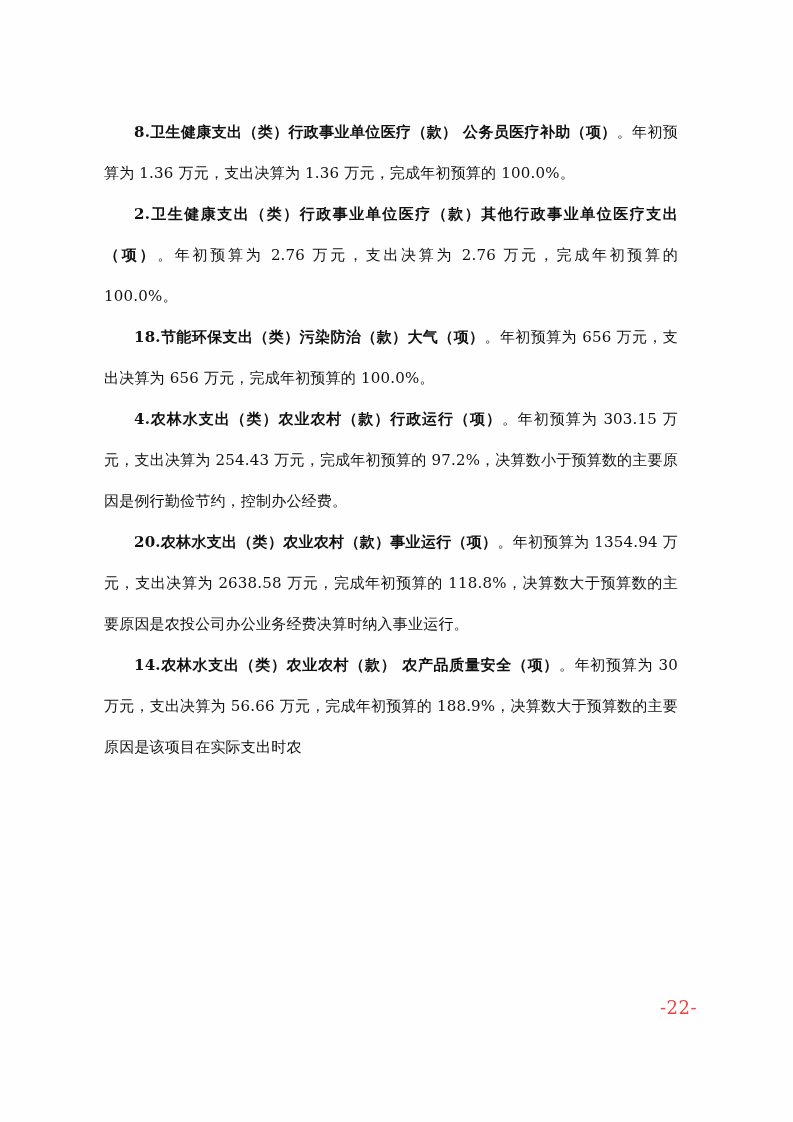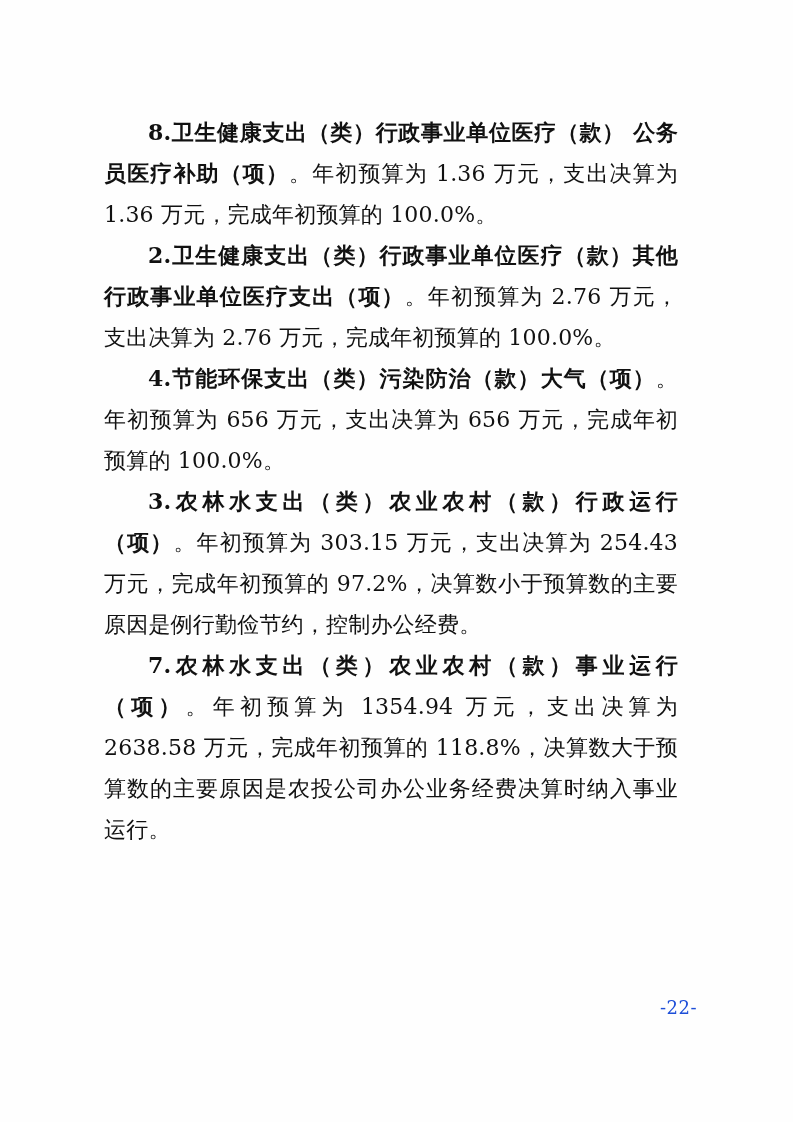--- a/index.html
+++ b/index.html
@@ -25,68 +25,71 @@
   }
   .content {
     position: absolute;
     left: 104px;
     top: 112px;
     width: 586px;
   }
   .para {
     margin: 0 12px 0 0;
     padding: 0;
-    font-size: 22px;
+    font-size: 15px;
     line-height: 41px;
     text-align: justify;
     text-justify: inter-ideograph;
     letter-spacing: 0.2px;
     text-indent: 2em;
   }
   .para .lead {
     font-weight: bold;
     font-family: "DejaVu Serif", "Liberation Serif", serif;
   }
   .para .body-text {
     font-weight: normal;
   }
   .page-number {
     position: absolute;
     right: 96px;
     bottom: 104px;
     font-size: 18px;
     font-family: "DejaVu Serif", "Liberation Serif", serif;
-    color: #1d4ed8;
+    color: #ef4444;
     letter-spacing: 0.5px;
   }
 </style>
 </head>
 <body>
 
 <div class="page">
   <div class="content">
 
     <p class="para">
       <span class="lead">8.卫生健康支出（类）行政事业单位医疗（款） 公务员医疗补助（项）</span><span class="body-text">。年初预算为 1.36 万元，支出决算为 1.36 万元，完成年初预算的 100.0%。</span>
     </p>
 
     <p class="para">
       <span class="lead">2.卫生健康支出（类）行政事业单位医疗（款）其他行政事业单位医疗支出（项）</span><span class="body-text">。年初预算为 2.76 万元，支出决算为 2.76 万元，完成年初预算的 100.0%。</span>
     </p>
 
     <p class="para">
-      <span class="lead">4.节能环保支出（类）污染防治（款）大气（项）</span><span class="body-text">。年初预算为 656 万元，支出决算为 656 万元，完成年初预算的 100.0%。</span>
+      <span class="lead">18.节能环保支出（类）污染防治（款）大气（项）</span><span class="body-text">。年初预算为 656 万元，支出决算为 656 万元，完成年初预算的 100.0%。</span>
     </p>
 
     <p class="para">
-      <span class="lead">3.农林水支出（类）农业农村（款）行政运行（项）</span><span class="body-text">。年初预算为 303.15 万元，支出决算为 254.43 万元，完成年初预算的 97.2%，决算数小于预算数的主要原因是例行勤俭节约，控制办公经费。</span>
+      <span class="lead">4.农林水支出（类）农业农村（款）行政运行（项）</span><span class="body-text">。年初预算为 303.15 万元，支出决算为 254.43 万元，完成年初预算的 97.2%，决算数小于预算数的主要原因是例行勤俭节约，控制办公经费。</span>
     </p>
 
     <p class="para">
-      <span class="lead">7.农林水支出（类）农业农村（款）事业运行（项）</span><span class="body-text">。年初预算为 1354.94 万元，支出决算为 2638.58 万元，完成年初预算的 118.8%，决算数大于预算数的主要原因是农投公司办公业务经费决算时纳入事业运行。</span>
+      <span class="lead">20.农林水支出（类）农业农村（款）事业运行（项）</span><span class="body-text">。年初预算为 1354.94 万元，支出决算为 2638.58 万元，完成年初预算的 118.8%，决算数大于预算数的主要原因是农投公司办公业务经费决算时纳入事业运行。</span>
     </p>
 
 
+    <p class="para">
+      <span class="lead">14.农林水支出（类）农业农村（款） 农产品质量安全（项）</span><span class="body-text">。年初预算为 30 万元，支出决算为 56.66 万元，完成年初预算的 188.9%，决算数大于预算数的主要原因是该项目在实际支出时农</span>
+    </p>
 
   </div>
 
   <div class="page-number">-22-</div>
 </div>
 
 </body></html>

